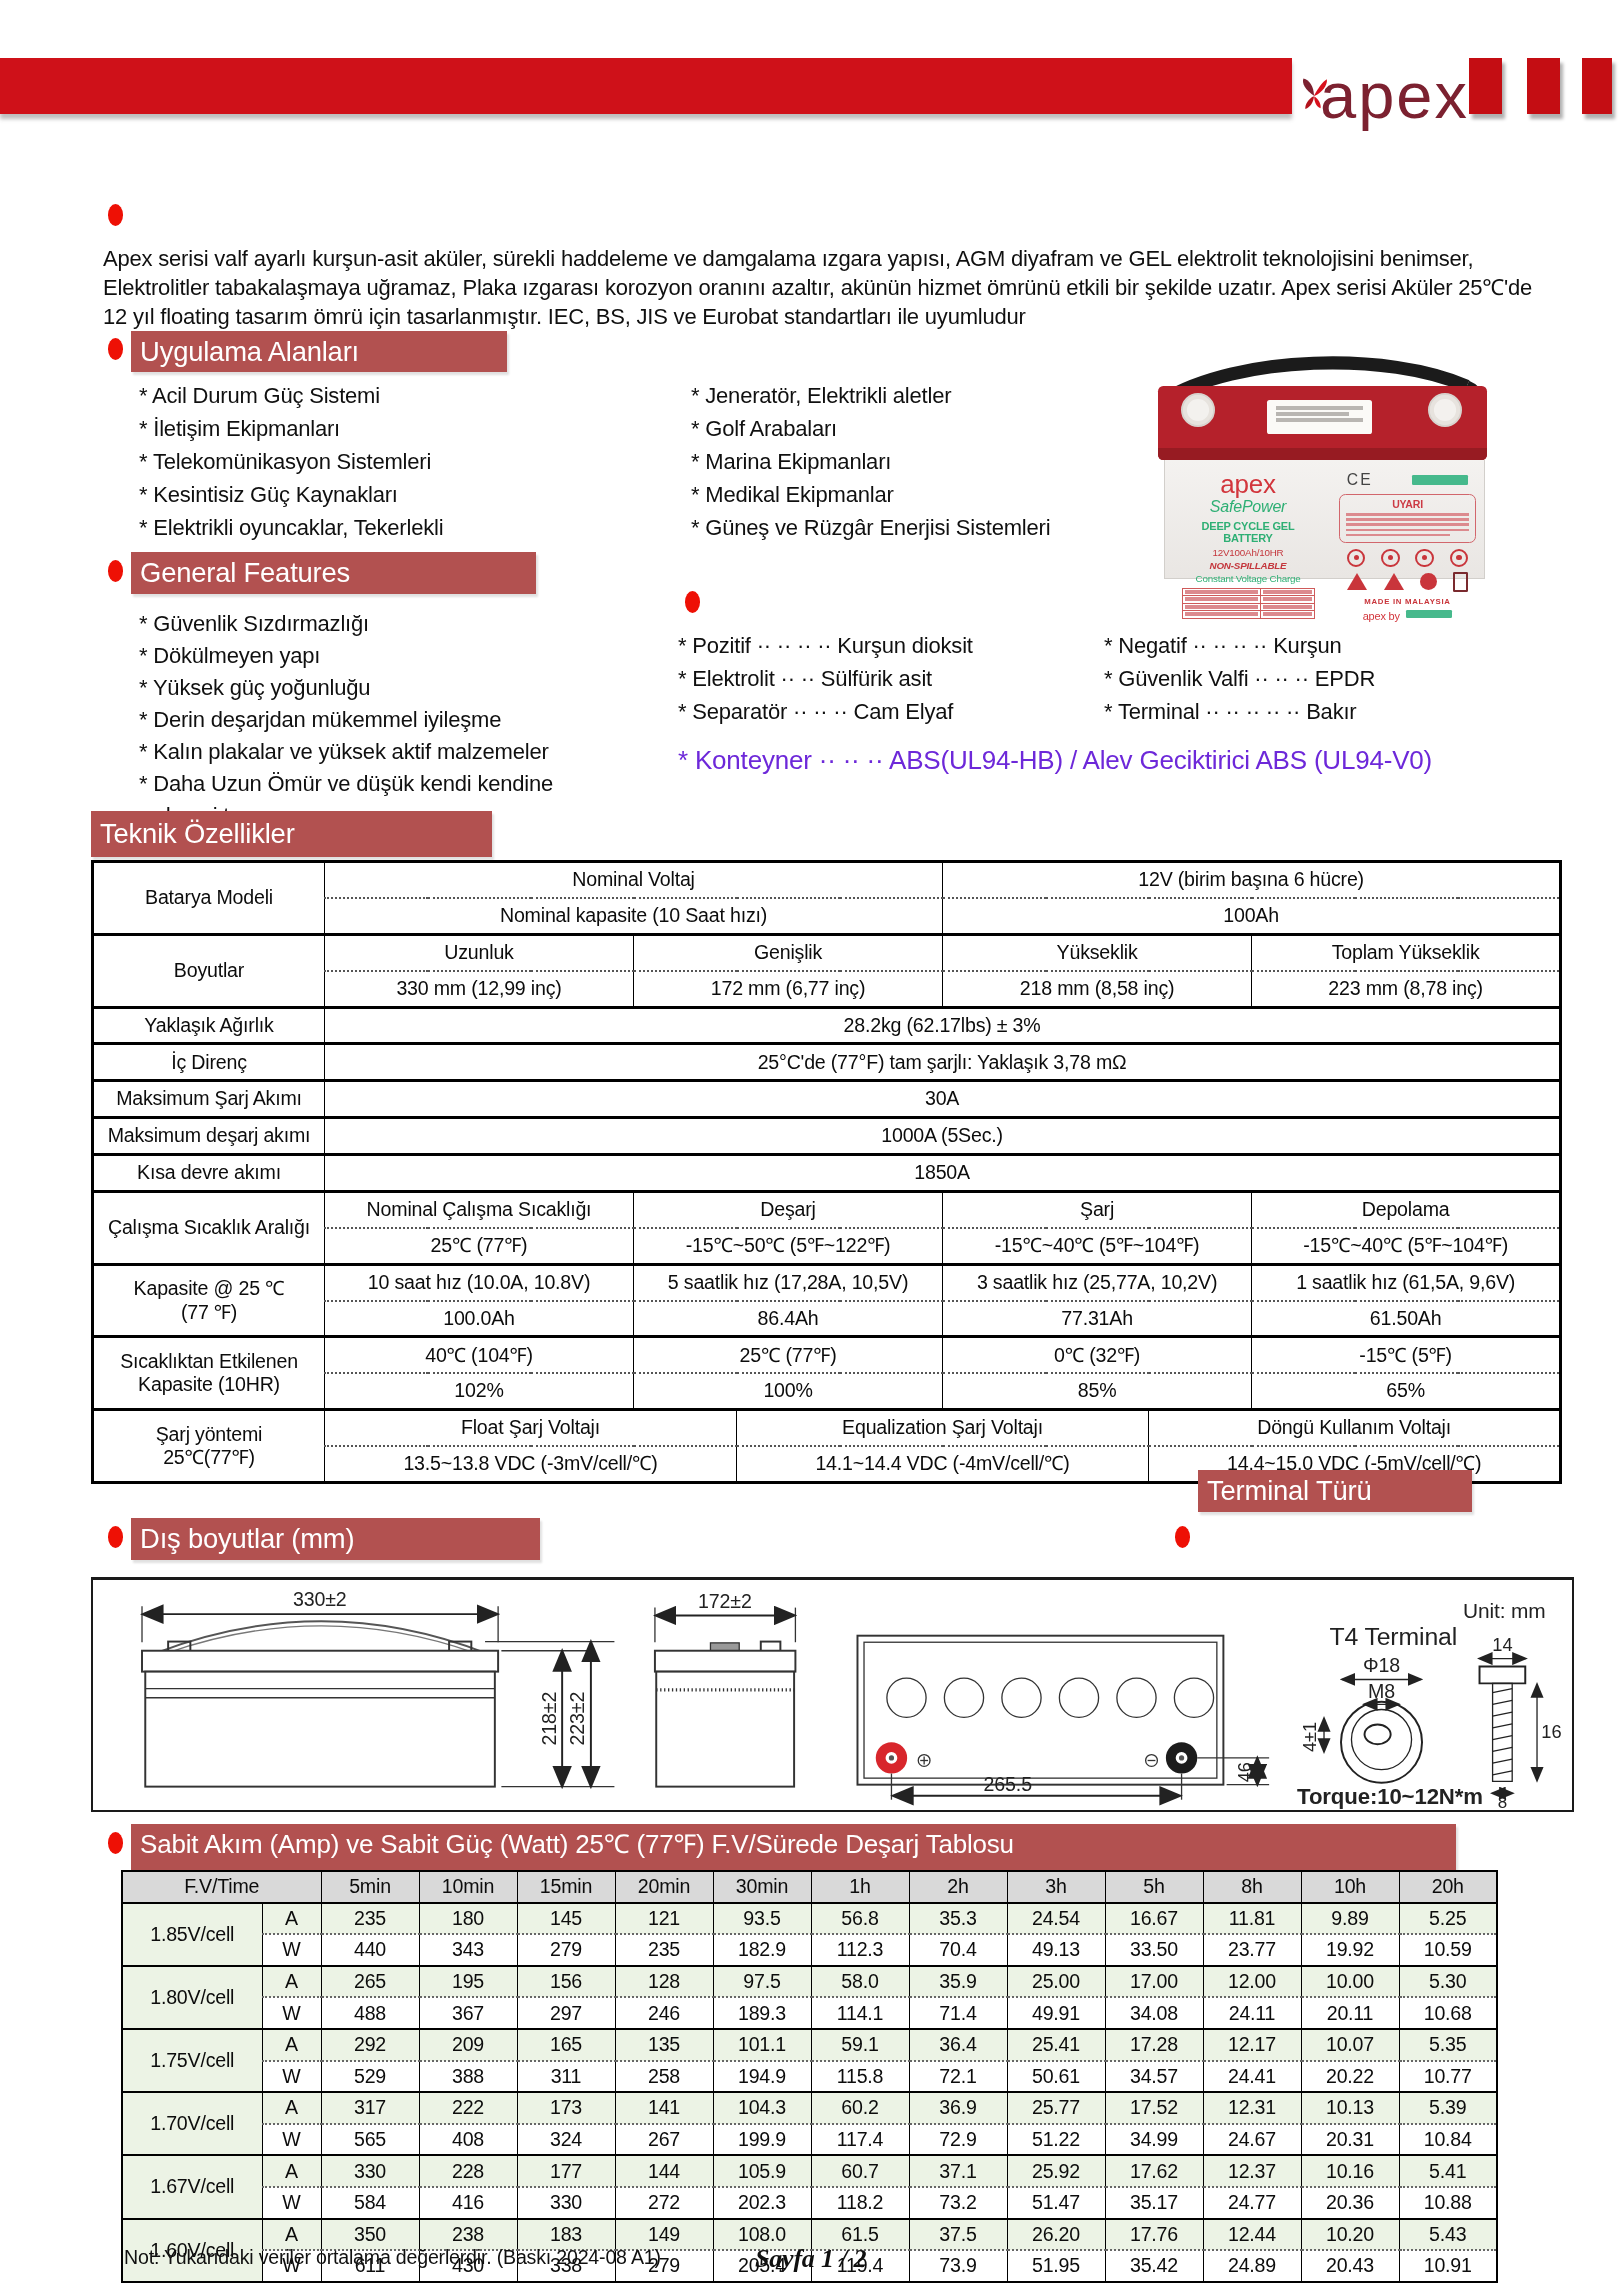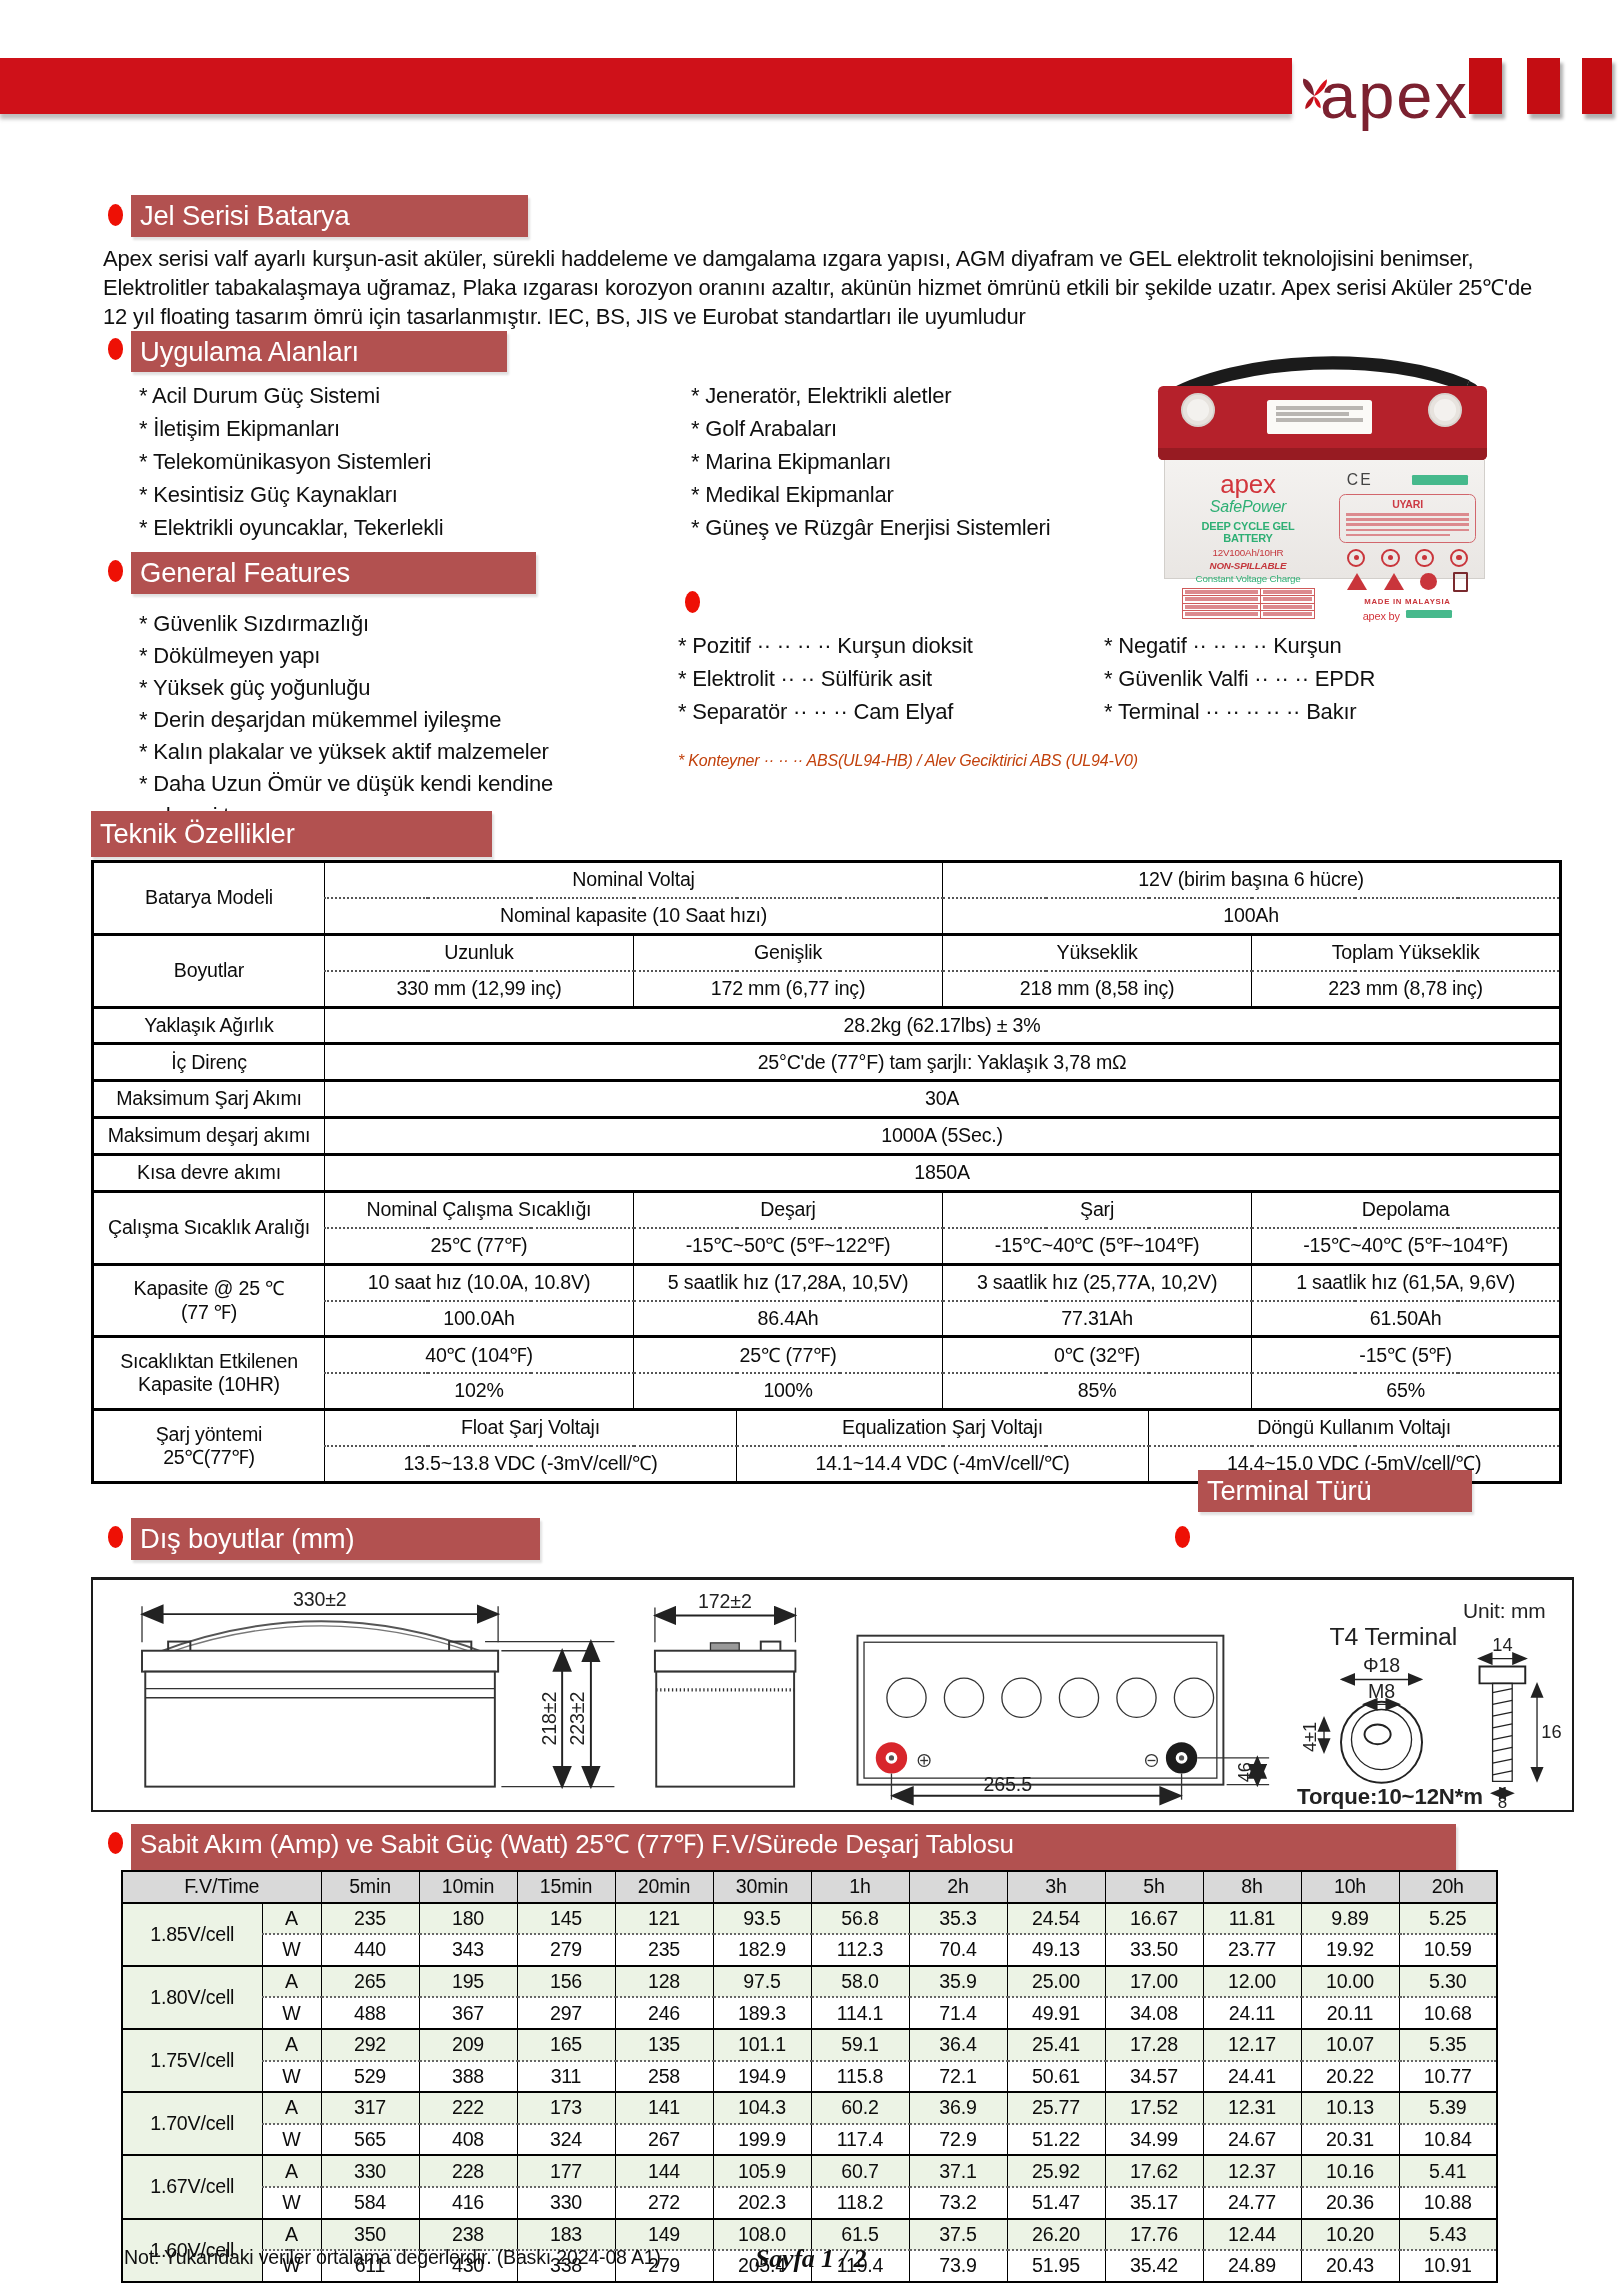--- a/index.html
+++ b/index.html
@@ -16,21 +16,21 @@
 
   
   .bullet{position:absolute;width:15px;height:21.6px;background:#ee1005;border-radius:50%;}
   .banner{position:absolute;background:#b25150;color:#fff;font-size:27.4px;line-height:1;
           padding-top:7.2px;padding-left:9.1px;box-sizing:border-box;box-shadow:2px 2.6px 2px rgba(0,0,0,.12);}
 
   
   .para{position:absolute;font-size:22px;line-height:29px;color:#101010;}
   .star-list{position:absolute;font-size:22px;line-height:33px;color:#101010;}
   .star-item{padding-left:19.6px;text-indent:-19.6px;}
-  .cons-line{font-size:16px;line-height:31px;color:#c2410c;white-space:nowrap;font-style:italic;}
+  .cons-line{font-size:26px;line-height:31px;color:#6d28d9;white-space:nowrap;}
 
   
   .spec-wrap{position:absolute;left:91px;top:860px;width:1473px;}
   table.spec{border-collapse:collapse;table-layout:fixed;width:1471px;background:#fff;}
   table.spec td{border:1.3px solid #000;text-align:center;font-size:19.6px;line-height:23.5px;
                 padding:5.2px 3.9px;color:#0c0c0c;}
   table.spec{border:3.3px solid #000;}
   table.spec tr.sep td{border-top:3.3px solid #000;}
   table.spec tr.dot td{border-top:2px dotted #555;}
   table.spec td.lbl{font-size:19.6px;}
@@ -109,21 +109,20 @@
       <path d="M46 64 C30 72 18 90 20 104 C36 98 45 82 47 66 Z" fill="#b3121c"></path>
       <path d="M48 64 C62 74 70 88 68 102 C54 96 48 80 48 66 Z" fill="#d8101c"></path>
     </svg>
     <div class="logo-text">apex</div>
   </div>
   <div class="rblock rb1"></div>
   <div class="rblock rb2"></div>
   <div class="rblock rb3"></div>
 
   <span class="bullet" style="left:108px;top:204px;"></span>
-  <div class="banner" style="left:131px;top:195px;width:397px;height:42px;">Jel Serisi Batarya</div>
   <div class="para" style="left:103px;top:244px;width:1434px;">Apex serisi valf ayarlı kurşun-asit aküler, sürekli haddeleme ve damgalama ızgara yapısı, AGM diyafram ve GEL elektrolit teknolojisini benimser, Elektrolitler tabakalaşmaya uğramaz, Plaka ızgarası korozyon oranını azaltır, akünün hizmet ömrünü etkili bir şekilde uzatır. Apex serisi Aküler 25℃'de 12 yıl floating tasarım ömrü için tasarlanmıştır. IEC, BS, JIS ve Eurobat standartları ile uyumludur</div>
 
   <span class="bullet" style="left:108px;top:338px;"></span>
   <div class="banner" style="left:131px;top:331px;width:376px;height:41px;">Uygulama Alanları</div>
   <div class="star-list" style="left:139px;top:379px;width:392px;">
       <div class="star-item">* Acil Durum Güç Sistemi</div>
       <div class="star-item">* İletişim Ekipmanları</div>
       <div class="star-item">* Telekomünikasyon Sistemleri</div>
       <div class="star-item">* Kesintisiz Güç Kaynakları</div>
       <div class="star-item">* Elektrikli oyuncaklar, Tekerlekli Sandalyeler vb.</div>

